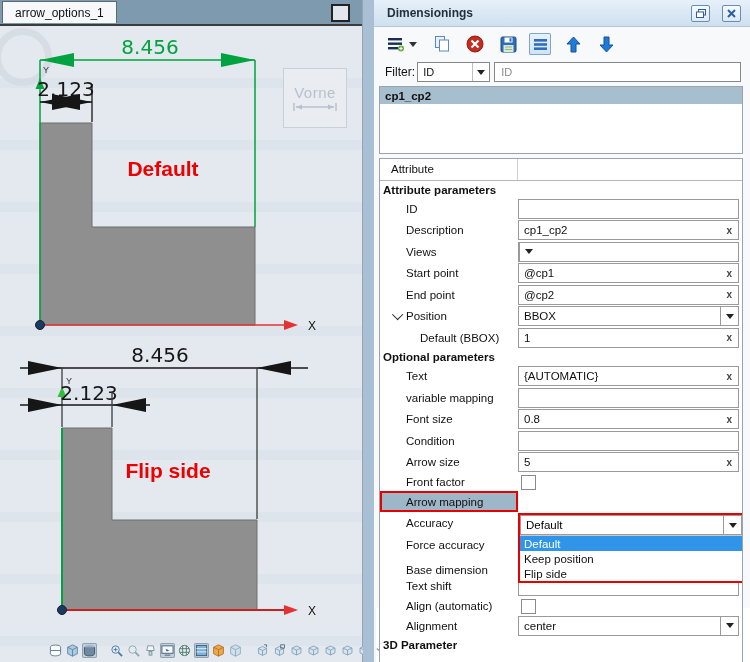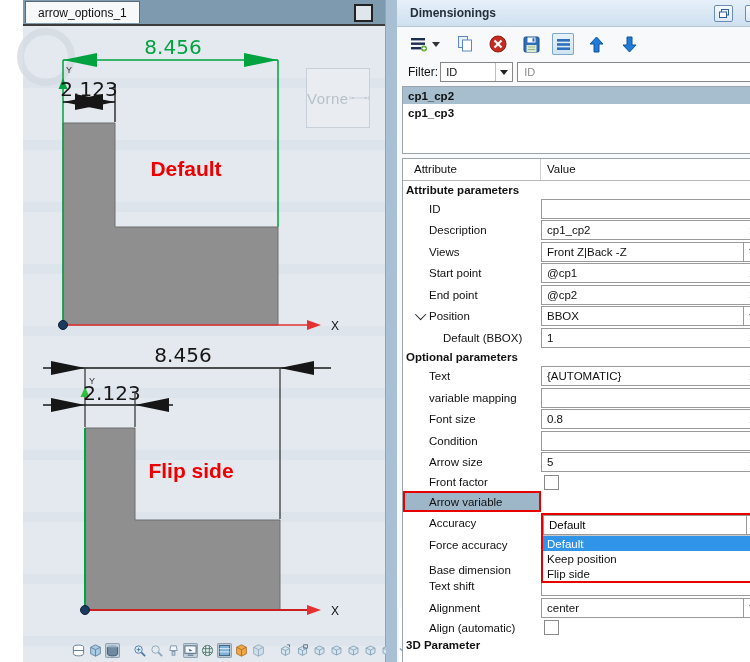--- a/index.html
+++ b/index.html
@@ -1,29 +1,29 @@
 <!DOCTYPE html>
 <html><head>
 <meta charset="utf-8">
 <style>
   html,body{margin:0;padding:0;}
   body{width:750px;height:662px;font-family:"Liberation Sans",sans-serif;background:#fff;position:relative;overflow:hidden;}
-  .app{position:absolute;inset:0;margin-left:23px;}
+  .app{position:absolute;inset:0;}
 
   
   .left-window{position:absolute;left:0;top:0;width:362px;height:662px;background:#e3e8ee;border-right:1px solid #93a5b4;}
   .tabbar{position:absolute;left:0;top:0;width:100%;height:24px;background:#7e9aae;border-bottom:2px solid #3c3c3c;}
   .tab{position:absolute;left:2px;top:1px;height:21px;background:#f6f8f9;border:1px solid #5a6b78;border-bottom:none;
        display:flex;align-items:center;padding:0 12px;font-size:12px;color:#111;}
   .win-max{position:absolute;right:12px;top:4px;width:15px;height:14px;background:#dfe7ed;border:2px solid #222;}
   .viewport{position:absolute;left:0;top:26px;width:362px;height:636px;
     background:repeating-linear-gradient(180deg,#e4e9ef 0 52px,#dde4eb 52px 62px);}
   .compass-ghost{position:absolute;left:-6px;top:2px;width:44px;height:44px;border:7px solid #d3dae1;border-radius:50%;opacity:.8;}
   .vorne-box{position:absolute;left:283px;top:42px;width:62px;height:58px;background:#e9edf2;border:1px solid #c7cfd8;
-     display:flex;flex-direction:row;align-items:center;justify-content:center;color:#b7c1cb;}
+     display:flex;flex-direction:column;align-items:center;justify-content:center;color:#b7c1cb;}
   .vorne-box .vtext{font-size:15px;letter-spacing:.5px;}
   .cad{position:absolute;left:0;top:0;}
   .dim-green{fill:#00a33f;}
   .dim-black{fill:#161616;}
   .red-label{fill:#ef0000;font-weight:bold;font-size:21px;}
   .dimtext{font-family:"DejaVu Sans",sans-serif;font-size:20px;}
 
   
   .view-toolbar{position:absolute;left:48px;bottom:3px;height:18px;display:flex;align-items:center;gap:2px;}
   .vt-icon{width:15px;height:15px;display:flex;align-items:center;justify-content:center;border-radius:2px;}
@@ -367,29 +367,25 @@
       </div>
       <div class="filter-input">
         <span>ID</span>
       </div>
     </div>
 
     <div class="list-box">
       <div class="list-item selected">
           <span>cp1_cp2</span>
         </div>
-      <div class="list-item">
-          <span>cp1_cp3</span>
-        </div>
     </div>
 
     <div class="params">
       <div class="phead">
         <div class="h1">Attribute</div>
-        <div class="h2">Value</div>
       </div>
       <div class="pbody">
 
         <div class="prow grp">
             <div class="plabel">
               <span class="chev"></span>
               <span>Attribute parameters</span>
             </div>
           </div>
 
@@ -416,21 +412,20 @@
             </div>
         </div>
 
 
         <div class="prow">
           <div class="plabel">
               <span>Views</span>
             </div>
           <div class="pvalue">
               <div class="ibox">
-                <span class="ival">Front Z|Back -Z</span>
                 <span class="cseg">
                   <span class="caret" style="border-top-color:#222;"></span>
                 </span>
               </div>
             </div>
         </div>
 
         <div class="prow">
           <div class="plabel">
               <span>Start point</span>
@@ -551,21 +546,21 @@
           <div class="plabel">
               <span>Front factor</span>
             </div>
           <div class="pvalue">
               <span class="checkbox"></span>
             </div>
         </div>
 
         <div class="prow">
           <div class="hl-label">
-              <span>Arrow variable</span>
+              <span>Arrow mapping</span>
             </div>
           <div class="pvalue"></div>
         </div>
 
         <div class="prow">
           <div class="plabel">
               <span>Accuracy</span>
             </div>
           <div class="pvalue">
               <div class="ibox">
@@ -593,43 +588,43 @@
         </div>
 
         <div class="prow">
           <div class="plabel">
               <span>Text shift</span>
             </div>
           <div class="pvalue">
               <div class="ibox">
                 <span class="ival"></span>
               </div>
+            </div>
+        </div>
+
+        <div class="prow cb">
+          <div class="plabel">
+              <span>Align (automatic)</span>
+            </div>
+          <div class="pvalue">
+              <span class="checkbox"></span>
             </div>
         </div>
 
         <div class="prow">
           <div class="plabel">
               <span>Alignment</span>
             </div>
           <div class="pvalue">
               <div class="ibox">
                 <span class="ival">center</span>
                 <span class="cseg">
                   <span class="caret" style="border-top-color:#222;"></span>
                 </span>
               </div>
-            </div>
-        </div>
-
-        <div class="prow cb">
-          <div class="plabel">
-              <span>Align (automatic)</span>
-            </div>
-          <div class="pvalue">
-              <span class="checkbox"></span>
             </div>
         </div>
 
         <div class="prow grp">
             <div class="plabel">
               <span class="chev"></span>
               <span>3D Parameter</span>
             </div>
           </div>
 

